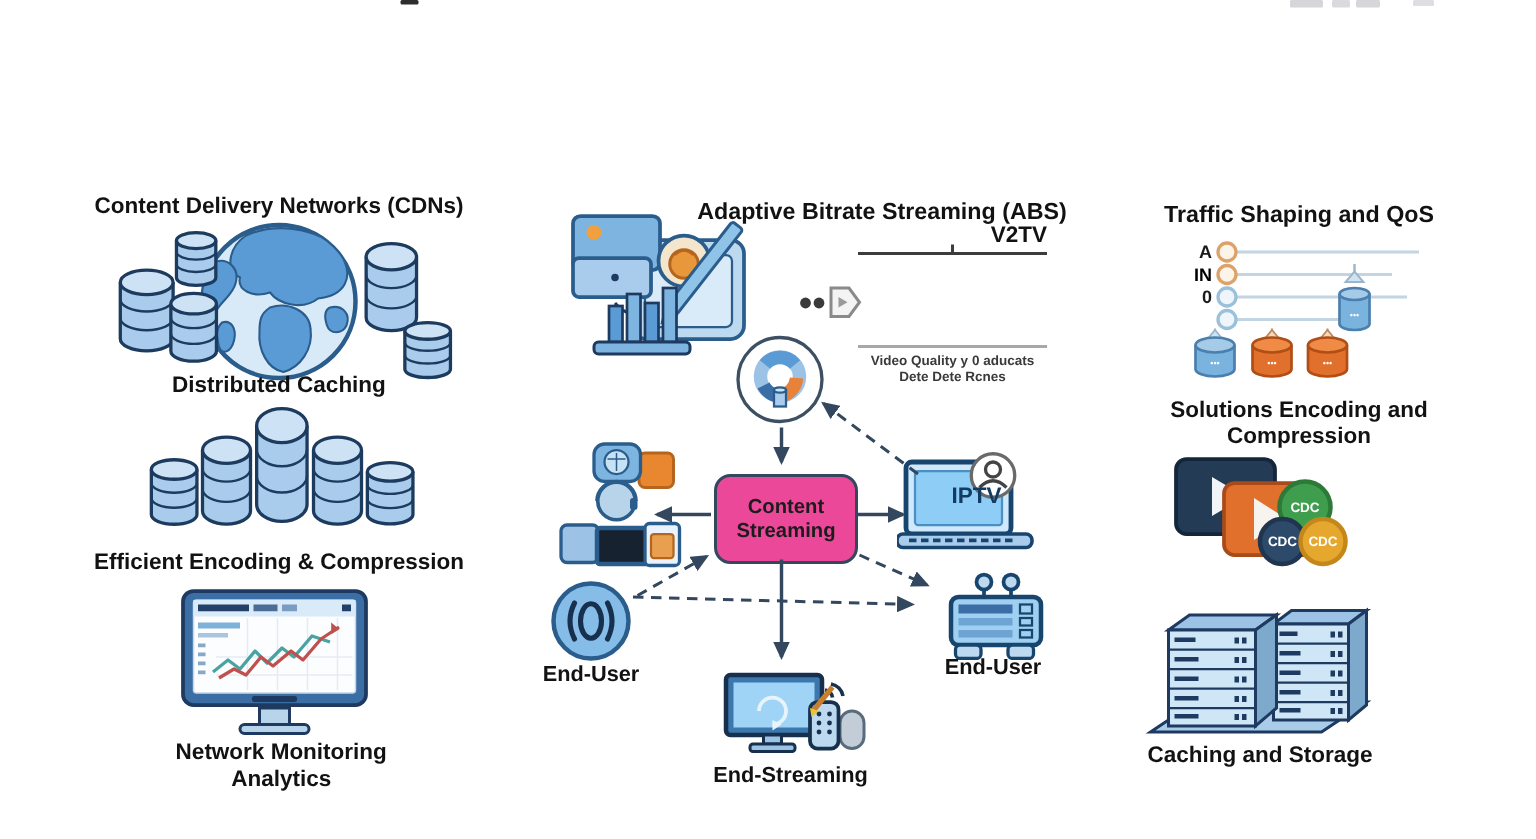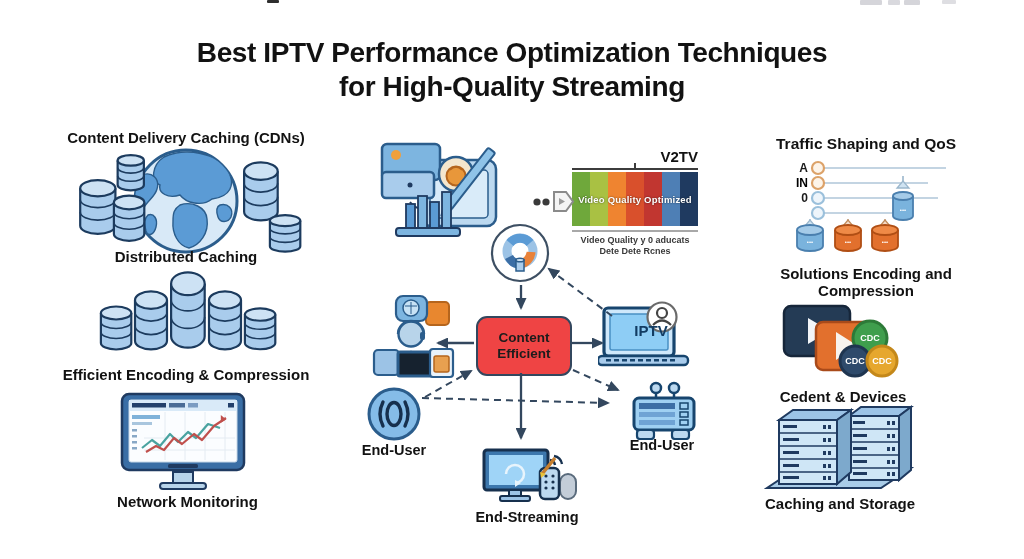--- a/index.html
+++ b/index.html
@@ -7,41 +7,37 @@
          font-family:"Liberation Sans",sans-serif;color:#141414;}
   .abs{position:absolute;}
   .h{position:absolute;font-weight:bold;text-align:center;color:#121212;line-height:1.15;}
   .title{left:0;right:0;top:36px;font-size:28px;letter-spacing:-0.4px;line-height:34px;}
   .cap{position:absolute;text-align:center;color:#3a3a3a;font-weight:bold;}
   .artifact{position:absolute;border-radius:1px;}
   .bar-overlay{position:absolute;inset:0;display:flex;align-items:center;justify-content:center;
                color:#fff;font-weight:bold;font-size:9.5px;text-shadow:0 0 2px rgba(0,0,0,.65);letter-spacing:.2px;}
   .qbar{display:flex;overflow:hidden;}
   .content-box{position:absolute;left:476px;top:316px;width:92px;height:56px;border:2.5px solid #33475e;
-               border-radius:11px;background:#ef4444;display:flex;flex-direction:column;align-items:center;
+               border-radius:11px;background:#ec4899;display:flex;flex-direction:column;align-items:center;
                justify-content:center;font-weight:bold;font-size:13.5px;line-height:16px;color:#1c1c1c;}
   svg{display:block;}
 </style>
 </head>
 <body>
 
 <div class="stage">
 
   <div class="artifact" style="left:267px;top:0;width:12px;height:3px;background:#2e2e2e;"></div>
   <div class="artifact" style="left:860px;top:0;width:22px;height:5px;background:#d5d5da;"></div>
   <div class="artifact" style="left:888px;top:0;width:12px;height:5px;background:#d9d9de;"></div>
   <div class="artifact" style="left:904px;top:0;width:16px;height:5px;background:#d5d5da;"></div>
   <div class="artifact" style="left:942px;top:0;width:14px;height:4px;background:#dedee2;"></div>
 
-  <div class="h title">
-    <div>Best IPTV Performance Optimization Techniques</div>
-    <div>for High-Quality Streaming</div>
-  </div>
-
-  <div class="h" style="left:40px;top:129px;width:292px;font-size:15px;">Content Delivery Caching (CDNs)</div>
+
+  <div class="h" style="left:40px;top:129px;width:292px;font-size:15px;">Content Delivery Networks (CDNs)</div>
 
   <svg class="abs" style="left:60px;top:145px;" width="252" height="110" viewBox="0 0 252 110">
     <defs>
       <g id="db">
         <path d="M2,9 v30 a16,6.5 0 0 0 32,0 v-30" fill="#a9ccec" stroke="#1c3b5e" stroke-width="2.2" vector-effect="non-scaling-stroke"></path>
         <path d="M2,18 a16,6.5 0 0 0 32,0" fill="none" stroke="#1c3b5e" stroke-width="1.6" vector-effect="non-scaling-stroke"></path>
         <path d="M2,28 a16,6.5 0 0 0 32,0" fill="none" stroke="#1c3b5e" stroke-width="1.6" vector-effect="non-scaling-stroke"></path>
         <ellipse cx="18" cy="9" rx="16" ry="6.5" fill="#cde2f4" stroke="#1c3b5e" stroke-width="2.2" vector-effect="non-scaling-stroke"></ellipse>
       </g>
       <clipPath id="globeclip">
@@ -100,22 +96,24 @@
     <polyline points="22,56 32,48 40,54 50,42 58,50 68,40 76,46 88,32 100,36" fill="none" stroke="#4aa3a0" stroke-width="2.2" stroke-linejoin="round"></polyline>
     <polyline points="26,60 36,54 44,58 54,46 62,52 74,42 82,48 94,34 106,26" fill="none" stroke="#c0504d" stroke-width="2.2" stroke-linejoin="round"></polyline>
     <polygon points="106,26 99,26 104,32" fill="#c0504d" transform="rotate(40 104 27)"></polygon>
     <rect x="48" y="72" width="30" height="4" rx="1.5" fill="#1f3a60"></rect>
     <rect x="53" y="80" width="20" height="11" fill="#b8d4ea" stroke="#1f3a60" stroke-width="2"></rect>
     <rect x="40" y="91" width="46" height="6" rx="3" fill="#b8d4ea" stroke="#1f3a60" stroke-width="2"></rect>
   </svg>
 
   <div class="h" style="left:60px;top:493px;width:255px;font-size:15px;line-height:18px;">
     <div>Network Monitoring</div>
+    <div>Analytics</div>
   </div>
 
+  <div class="h" style="left:428px;top:133px;width:320px;font-size:15.5px;">Adaptive Bitrate Streaming (ABS)</div>
 
   <svg class="abs" style="left:380px;top:140px;" width="126" height="106" viewBox="0 0 126 106">
     <rect x="42" y="20" width="74" height="66" rx="9" fill="#bcd9f0" stroke="#2b5d8c" stroke-width="2.5"></rect>
     <rect x="50" y="30" width="58" height="48" rx="4" fill="#d9ebf9" stroke="#2b5d8c" stroke-width="1.5"></rect>
     <rect x="2" y="4" width="58" height="36" rx="5" fill="#7db5e0" stroke="#2b5d8c" stroke-width="2.5"></rect>
     <circle cx="16" cy="15" r="5" fill="#f0a03c"></circle>
     <rect x="2" y="32" width="52" height="26" rx="4" fill="#a9ccec" stroke="#2b5d8c" stroke-width="2.5"></rect>
     <circle cx="30" cy="45" r="2.5" fill="#1f3a60"></circle>
     <circle cx="76" cy="34" r="17" fill="#f4e6cd" stroke="#2b5d8c" stroke-width="2.5"></circle>
     <circle cx="76" cy="36" r="9.5" fill="#e8973a" stroke="#b5651d" stroke-width="2"></circle>
@@ -129,32 +127,20 @@
     <rect x="38" y="56" width="9" height="32" fill="#7db5e0" stroke="#1f3a60" stroke-width="1.8"></rect>
     <rect x="50" y="62" width="9" height="26" fill="#5b9bd5" stroke="#1f3a60" stroke-width="1.8"></rect>
     <rect x="62" y="52" width="9" height="36" fill="#7db5e0" stroke="#1f3a60" stroke-width="1.8"></rect>
     <rect x="16" y="88" width="64" height="8" rx="3" fill="#7db5e0" stroke="#1f3a60" stroke-width="2"></rect>
   </svg>
 
   <div class="h" style="left:572px;top:148px;width:126px;font-size:15px;text-align:right;">V2TV</div>
   <div class="abs" style="left:634px;top:163px;width:2px;height:6px;background:#3c3c3c;"></div>
   <div class="abs" style="left:572px;top:168px;width:126px;height:2px;background:#3c3c3c;"></div>
 
-  <div class="abs qbar" style="left:572px;top:172px;width:126px;height:54px;">
-    <div class="qbar" style="flex:1;">
-        <div style="flex: 1 1 0%; background: rgb(111, 168, 59);"></div>
-        <div style="flex: 1 1 0%; background: rgb(169, 193, 67);"></div>
-        <div style="flex: 1 1 0%; background: rgb(239, 132, 48);"></div>
-        <div style="flex: 1 1 0%; background: rgb(217, 80, 44);"></div>
-        <div style="flex: 1 1 0%; background: rgb(193, 54, 48);"></div>
-        <div style="flex: 1 1 0%; background: rgb(78, 127, 181);"></div>
-        <div style="flex: 1 1 0%; background: rgb(31, 58, 96);"></div>
-      </div>
-    <div class="bar-overlay">Video Quality Optimized</div>
-  </div>
   <div class="abs" style="left:572px;top:230px;width:126px;height:1.5px;background:#a8a8a8;"></div>
   <div class="cap" style="left:535px;top:235px;width:200px;font-size:9px;line-height:11px;">
     <span>Video Quality y 0 aducats</span><br>
     <span>Dete Dete Rcnes</span>
   </div>
 
   <svg class="abs" style="left:530px;top:186px;" width="46" height="30" viewBox="0 0 46 30">
     <circle cx="7" cy="16" r="3.6" fill="#3a3a3a"></circle>
     <circle cx="16" cy="16" r="3.6" fill="#3a3a3a"></circle>
     <polygon points="24,6 36,6 43,15.5 36,25 24,25" fill="#f4f4f4" stroke="#8a8a8a" stroke-width="2"></polygon>
@@ -167,21 +153,21 @@
     <path d="M22,21 A13,13 0 0 1 42,21" fill="none" stroke="#5b9bd5" stroke-width="9"></path>
     <path d="M43,30 A13,13 0 0 1 32,42" fill="none" stroke="#e8823a" stroke-width="9"></path>
     <path d="M32,42 A13,13 0 0 1 21,35" fill="none" stroke="#3b6ea5" stroke-width="9"></path>
     <circle cx="32" cy="29" r="6.5" fill="#ffffff"></circle>
     <rect x="28" y="38" width="8" height="11" fill="#a9ccec" stroke="#2b5d8c" stroke-width="1.5"></rect>
     <ellipse cx="32" cy="38" rx="4" ry="1.8" fill="#cde2f4" stroke="#2b5d8c" stroke-width="1.5"></ellipse>
   </svg>
 
   <div class="content-box">
     <div>Content</div>
-    <div>Efficient</div>
+    <div>Streaming</div>
   </div>
 
   <svg class="abs" style="left:368px;top:294px;" width="90" height="90" viewBox="0 0 90 90">
     <rect x="58" y="8" width="23" height="23" rx="4" fill="#e8872f" stroke="#b5651d" stroke-width="2"></rect>
     <rect x="28" y="2" width="31" height="25" rx="7" fill="#7db5e0" stroke="#2b5d8c" stroke-width="2.2"></rect>
     <circle cx="43" cy="14" r="8" fill="#c8e2f5" stroke="#2b5d8c" stroke-width="1.5"></circle>
     <path d="M37,12 h12 M43,8 v12" stroke="#2b5d8c" stroke-width="1"></path>
     <circle cx="43" cy="40" r="12.5" fill="#b8d4ea" stroke="#2b5d8c" stroke-width="2.4"></circle>
     <path d="M30,40 a13,13 0 0 1 26,0" fill="none" stroke="#2b5d8c" stroke-width="2.4"></path>
     <rect x="52" y="38" width="5" height="8" rx="2" fill="#2b5d8c"></rect>
@@ -341,21 +327,20 @@
     <rect x="38" y="22" width="62" height="48" rx="7" fill="#e2702d" stroke="#a94a1a" stroke-width="2.5"></rect>
     <polygon points="58,32 58,60 80,46" fill="#f7f3ee"></polygon>
     <circle cx="92" cy="38" r="17" fill="#3f9e4d" stroke="#2d7a38" stroke-width="3"></circle>
     <circle cx="77" cy="61" r="15" fill="#2e4a6b" stroke="#1f3550" stroke-width="3"></circle>
     <circle cx="104" cy="61" r="15" fill="#e6a72e" stroke="#c4881a" stroke-width="3"></circle>
   </svg>
   <div class="cap" style="left:855px;top:333px;width:30px;font-size:9px;color:#ffffff;">CDC</div>
   <div class="cap" style="left:840px;top:356px;width:30px;font-size:9px;color:#ffffff;">CDC</div>
   <div class="cap" style="left:867px;top:356px;width:30px;font-size:9px;color:#ffffff;">CDC</div>
 
-  <div class="h" style="left:743px;top:388px;width:200px;font-size:15px;">Cedent &amp; Devices</div>
 
   <svg class="abs" style="left:763px;top:400px;" width="152" height="94" viewBox="0 0 152 94">
     <polygon points="4,88 118,88 148,68 34,68" fill="#a9cce8" stroke="#1f3a60" stroke-width="2"></polygon>
 
     <polygon points="86,16 136,16 148,7 98,7" fill="#9cc3e6" stroke="#1f3a60" stroke-width="2"></polygon>
     <polygon points="136,16 148,7 148,70 136,80" fill="#7da9cc" stroke="#1f3a60" stroke-width="2"></polygon>
     <rect x="86" y="16" width="50" height="64" fill="#cfe6f6" stroke="#1f3a60" stroke-width="2"></rect>
     <g stroke="#1f3a60" stroke-width="1.5">
         <line x1="86" y1="29" x2="136" y2="29"></line>
         <line x1="86" y1="42" x2="136" y2="42"></line>

